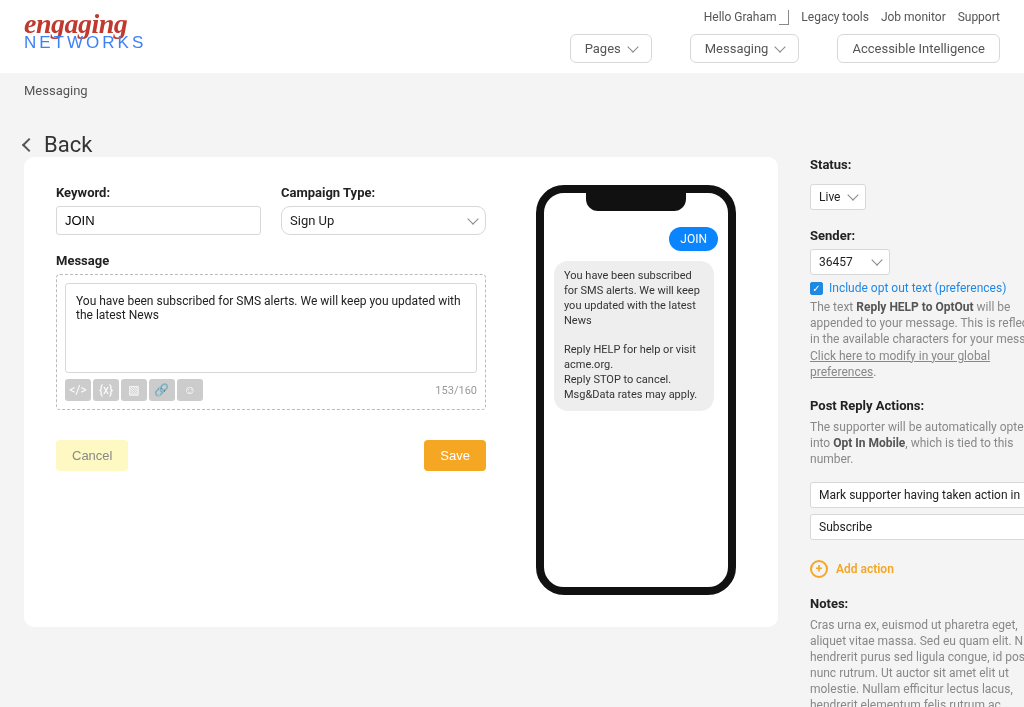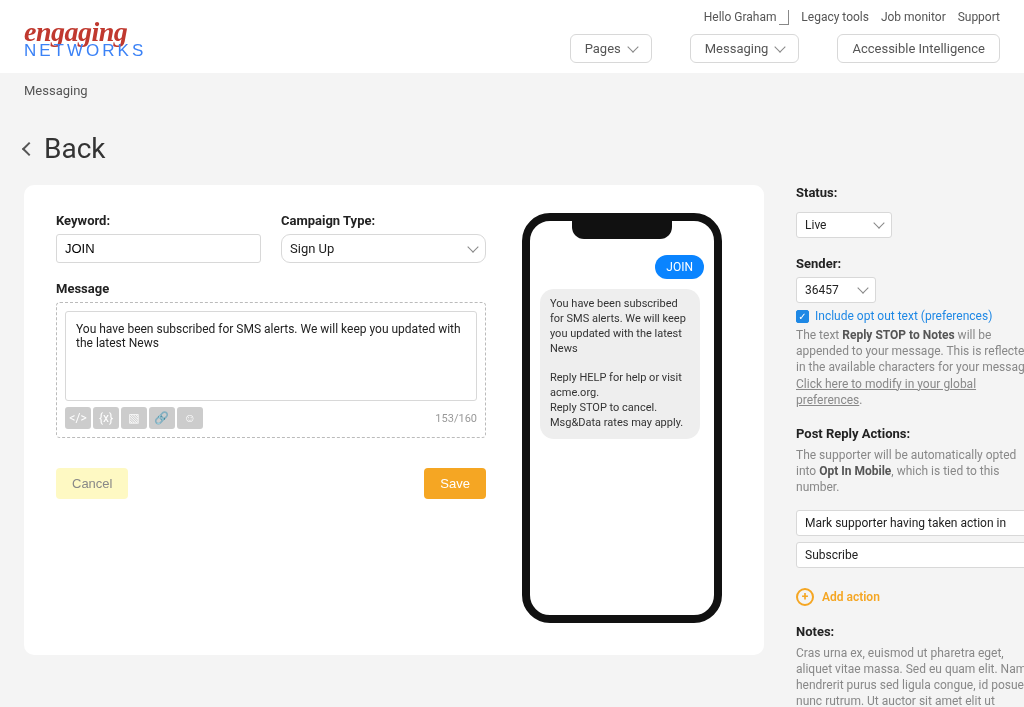--- a/index.html
+++ b/index.html
@@ -19,21 +19,21 @@
     color: var(--dark-text);
     background: #fff;
   }
   
   .topbar {
     padding: 10px 24px 0;
     display: flex;
     justify-content: space-between;
     align-items: flex-start;
   }
-  .logo { line-height: 1; margin-top: 8px; }
+  .logo { line-height: 1; }
   .logo .l1 { font-family: Georgia, "Times New Roman", serif; font-style: italic; font-weight: 700; font-size: 28px; color: var(--accent-red); letter-spacing: -0.5px; }
   .logo .l2 { font-family: Liberation Sans, sans-serif; font-weight: 400; font-size: 17px; color: #3b82f6; letter-spacing: 3px; margin-top: -4px;}
   .topright { text-align: right; }
   .usernav { margin-bottom: 10px; font-size: 12px; color: #555;}
   .usernav span { cursor: pointer; }
   .usernav span + span::before { content: "   "; white-space: pre; }
   .mainnav { display: flex; gap: 8px; justify-content: flex-end; }
   .navpill {
     border: 1px solid var(--grey-border);
     border-radius: 6px;
@@ -44,30 +44,30 @@
     font-size: 13px;
     color: #555;
     cursor: pointer;
     margin-left: 30px;
   }
   .chev { width: 8px; height: 8px; border-right: 1.5px solid #888; border-bottom: 1.5px solid #888; transform: rotate(45deg); margin-top: -4px;}
   
   .crumb { background: var(--grey-bg); padding: 10px 24px; margin-top: 10px; color: #555; }
   
   .page { background: var(--grey-bg); padding: 24px; min-height: calc(100vh - 110px); }
-  .back { font-size: 28px; color: #333; margin-bottom: 20px; cursor: pointer; display:flex; align-items:center; gap:10px;}
+  .back { font-size: 22px; color: #333; cursor: pointer; display:flex; align-items:center; gap:10px;}
   .back .chev-l { width: 10px; height: 10px; border-left: 2px solid #555; border-bottom: 2px solid #555; transform: rotate(45deg);}
   .columns { display: flex; gap: 32px; align-items: flex-start;}
   .card {
     background: #fff;
     border-radius: 10px;
     padding: 28px 32px;
     flex: 1 1 auto;
     display: flex;
-    gap: 26px;
+    gap: 40px;
     min-height: 470px;
   }
   .form-col { flex: 0 0 430px; }
   .label { font-weight: 700; display:block; margin-bottom: 6px; }
   .row { display:flex; gap: 20px; margin-bottom: 18px;}
   .fcol { flex: 1; }
   .input, .select {
     width: 100%;
     border: 1px solid var(--grey-border);
     border-radius: 3px;
@@ -135,21 +135,21 @@
   }
   
   .side { flex: 0 0 240px; font-size: 12px; }
   .side .label { font-size: 13px; }
   .side-block { margin-bottom: 18px; }
   .status-sel, .sender-sel, .action-sel {
     border: 1px solid var(--grey-border); border-radius:3px;
     padding: 5px 8px; display:flex; justify-content:space-between;
     align-items:center; background:#fff; cursor:pointer;
   }
-  .status-sel { width: 96px; margin-top: 12px; }
+  .status-sel { width: 56px; margin-top: 12px; }
   .sender-sel { width: 80px; }
   .action-sel { width: 100%; margin-bottom: 6px;}
   .action-row { display:flex; align-items:center; gap:6px; position:relative;}
   .chk { display:flex; align-items:center; gap:6px; color:var(--accent-blue); margin-top:6px;}
   .chk .box { width:13px; height:13px; border:1px solid var(--accent-blue); background:var(--accent-blue); border-radius:2px; display:flex; align-items:center; justify-content:center; color:#fff; font-size:10px;}
   .desc { color:#888; margin-top:4px; line-height:1.35;}
   .desc b { color:#555; font-weight:700;}
   .desc .ul { text-decoration: underline; cursor:pointer; }
   .add-action { color: var(--accent-orange); display:flex; align-items:center; gap:8px; cursor:pointer; margin-top: 14px; font-weight:600;}
   .plus-circle { width:18px; height:18px; border:2px solid var(--accent-orange); border-radius:50%; display:flex; align-items:center; justify-content:center; font-weight:700;}
@@ -258,21 +258,21 @@
         <span class="label">Sender:</span>
         <div class="sender-sel">
           <span>36457</span>
             <span class="chev"></span>
         </div>
         <div class="chk">
           <span class="box">✓</span>
           <span>Include opt out text (preferences)</span>
         </div>
         <div class="desc">
-          <span>The text </span><b>Reply STOP to Notes</b><span> will be appended to your message. This is reflected in the available characters for your message. </span><span class="ul">Click here to modify in your global preferences</span><span>.</span>
+          <span>The text </span><b>Reply HELP to OptOut</b><span> will be appended to your message. This is reflected in the available characters for your message. </span><span class="ul">Click here to modify in your global preferences</span><span>.</span>
         </div>
       </div>
 
       <div class="side-block">
         <span class="label">Post Reply Actions:</span>
         <div class="desc">
           <span>The supporter will be automatically opted into </span><b>Opt In Mobile</b><span>, which is tied to this number.</span>
         </div>
         <div style="height:14px"></div>
         <div class="action-row">

